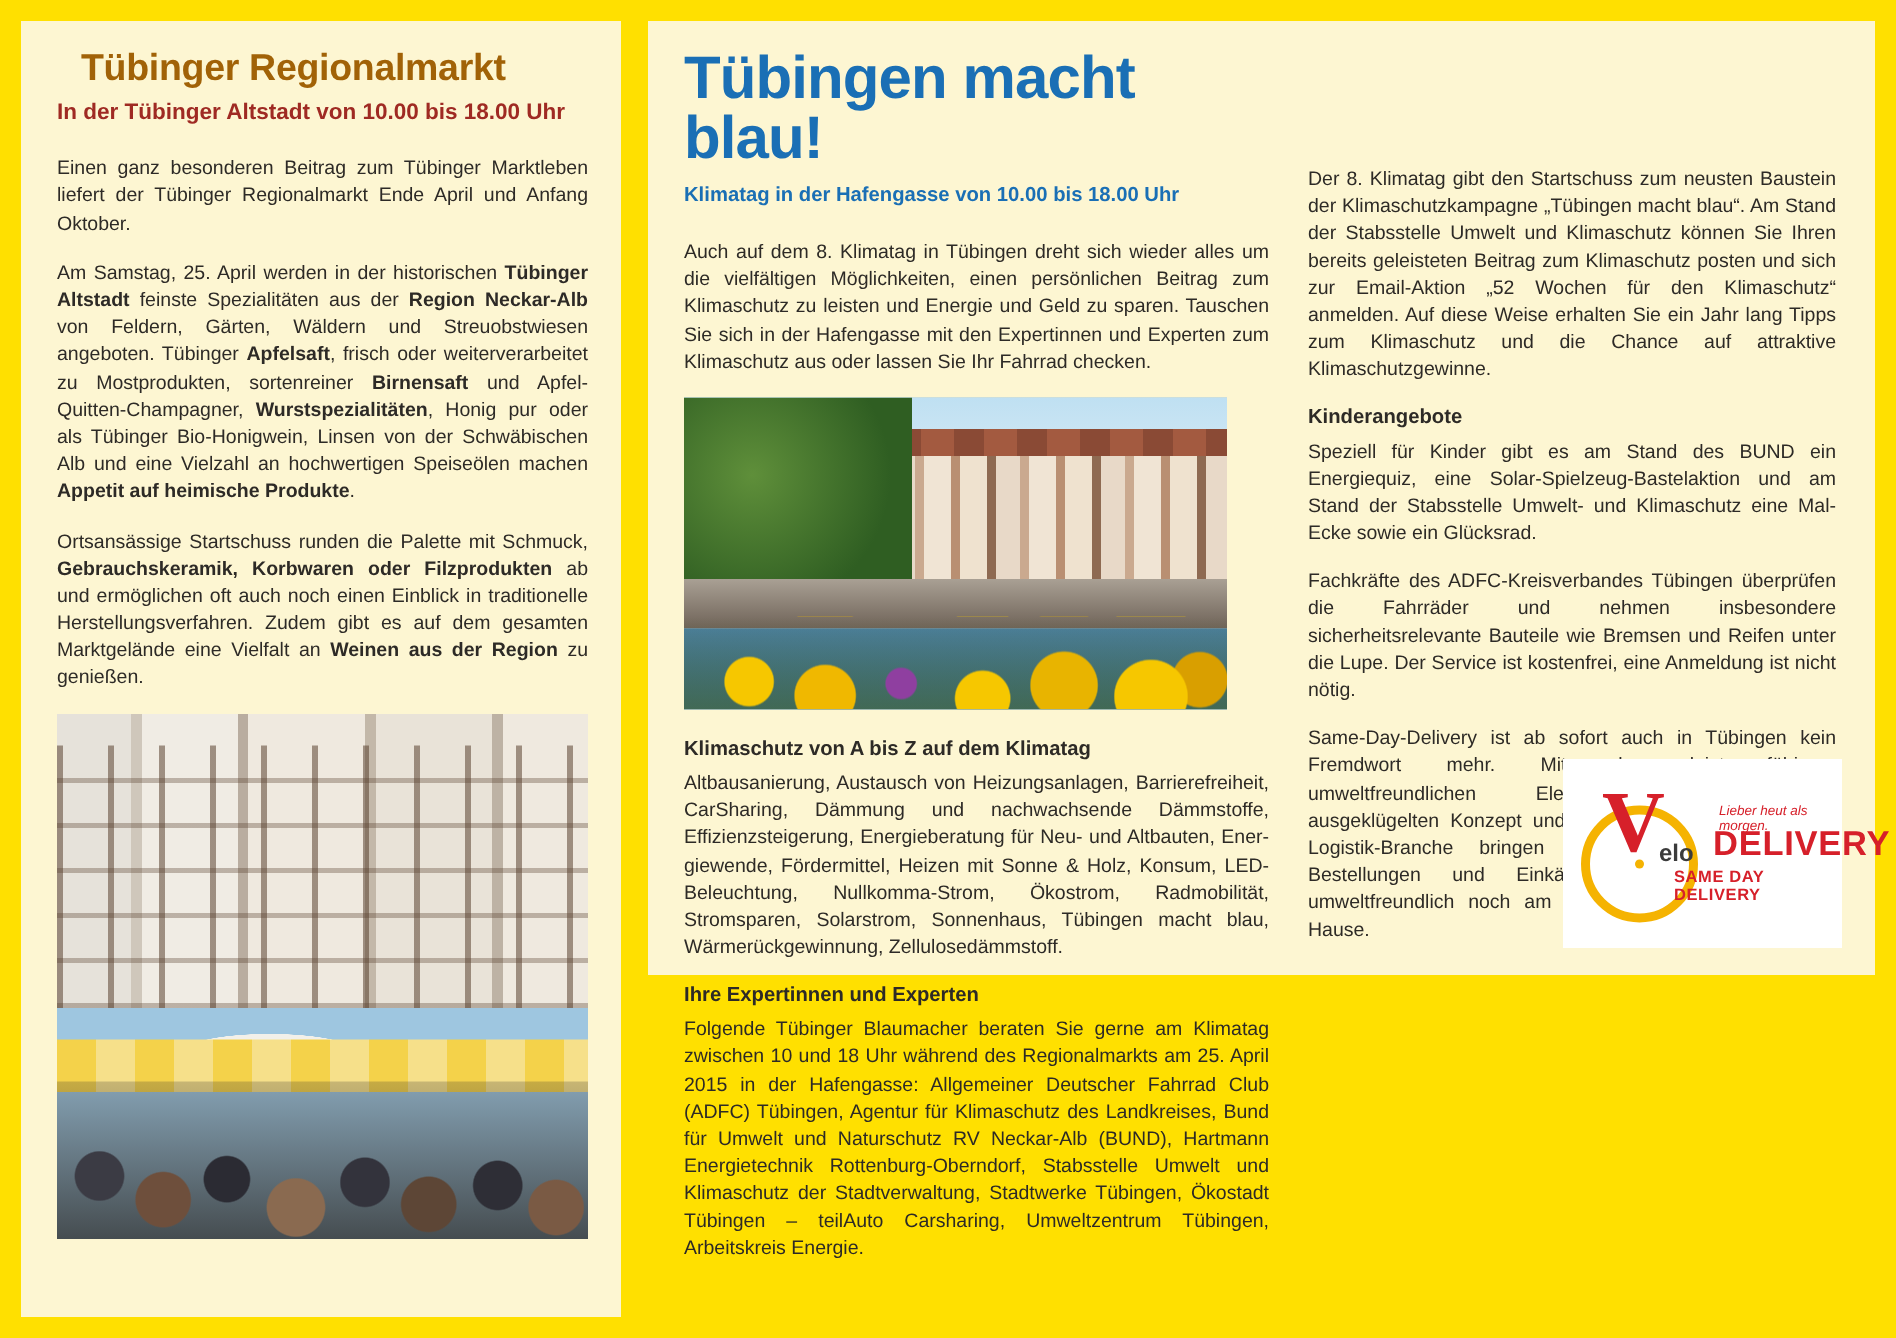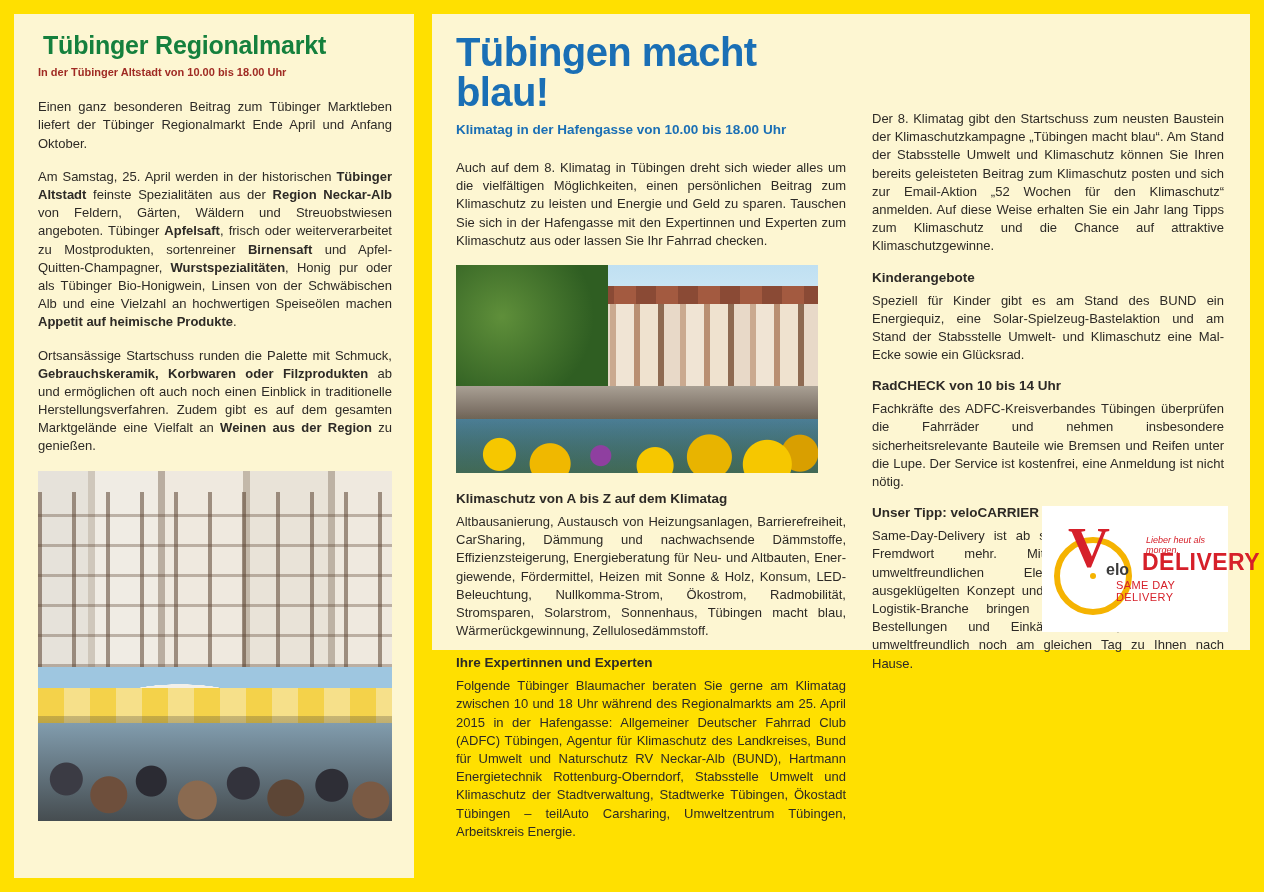--- a/index.html
+++ b/index.html
@@ -30,28 +30,28 @@
     position:relative;width:100%;height:100%;
   }
   .col-mid{
     position:absolute;left:24px;top:18px;width:390px;
   }
   .col-far{
     position:absolute;left:440px;top:96px;width:352px;
   }
 
   h1.red{
-    margin:0 0 8px 5px;
+    margin:0 0 8px 16px;
     font-size:25px;line-height:1.05;
-    color:#15803d;font-weight:bold;
+    color:#a16207;font-weight:bold;
     letter-spacing:-0.2px;
   }
   h2.red-sub{
     margin:0 0 20px 0;
-    font-size:11px;color:#9f2a23;font-weight:bold;
+    font-size:15px;color:#9f2a23;font-weight:bold;
   }
   h1.blue{
     margin:0 0 10px 0;
     font-size:40px;line-height:1.0;
     color:#1a6fb5;font-weight:bold;letter-spacing:-0.6px;
   }
   h2.blue-sub{
     margin:0 0 22px 0;
     font-size:13.5px;color:#1a6fb5;font-weight:bold;
   }
@@ -170,21 +170,21 @@
   .logo-carrier{
     position:absolute;left:92px;top:32px;
     font-size:23px;font-weight:bold;color:#d6202a;letter-spacing:0.5px;
   }
   .logo-tag{
     position:absolute;left:96px;top:18px;
     font-size:9px;font-style:italic;color:#d6202a;
   }
   .logo-sdd{
     position:absolute;left:66px;top:62px;
-    font-size:11px;font-weight:normal;color:#d6202a;letter-spacing:.4px;
+    font-size:11px;font-weight:bold;color:#d6202a;letter-spacing:.4px;
   }
 </style>
 </head>
 <body>
 
 <div class="page">
 
   <section class="col-left">
     <div class="col-left-inner">
       <h1 class="red">Tübinger Regionalmarkt</h1>
@@ -237,26 +237,24 @@
         <div class="blk">
           <p class="body">Der 8. Klimatag gibt den Startschuss zum neusten Baustein der Klimaschutzkampagne „Tübingen macht blau“. Am Stand der Stabsstelle Umwelt und Klimaschutz können Sie Ihren bereits geleisteten Beitrag zum Klimaschutz posten und sich zur Email-Aktion „52 Wochen für den Klimaschutz“ anmelden. Auf diese Weise erhalten Sie ein Jahr lang Tipps zum Klimaschutz und die Chance auf attraktive Klimaschutzgewinne.</p>
         </div>
 
         <div class="blk">
           <h3 class="sec">Kinderangebote</h3>
           <p class="body">Speziell für Kinder gibt es am Stand des BUND ein Energiequiz, eine Solar-Spielzeug-Bastelaktion und am Stand der Stabsstelle Umwelt- und Klimaschutz eine Mal-Ecke sowie ein Glücksrad.</p>
         </div>
 
         <div class="blk">
-          <h3 class="sec">RadCHECK von 10 bis 14 Uhr</h3>
           <p class="body">Fachkräfte des ADFC-Kreisverbandes Tübingen überprüfen die Fahrräder und nehmen insbesondere sicherheitsrelevante Bauteile wie Bremsen und Reifen unter die Lupe. Der Service ist kostenfrei, eine Anmeldung ist nicht nötig.</p>
         </div>
 
         <div class="blk">
-          <h3 class="sec">Unser Tipp: veloCARRIER</h3>
           <p class="body">Same-Day-Delivery ist ab sofort auch in Tübingen kein Fremdwort mehr. Mit den leistungsfähigen, umweltfreundlichen Elektro-Lastenrädern, einem ausgeklügelten Konzept und jahrelanger Erfahrung in der Logistik-Branche bringen veloCARRIER Ihre Waren Bestellungen und Einkäufe sicher, schnell und umweltfreundlich noch am gleichen Tag zu Ihnen nach Hause.</p>
         </div>
       </div>
 
       <div class="logo">
         <div class="logo-inner">
           <div class="wheel"></div>
           <div class="vee">V</div>
           <div class="logo-velo">elo</div>
           <div class="logo-tag">Lieber heut als morgen.</div>

